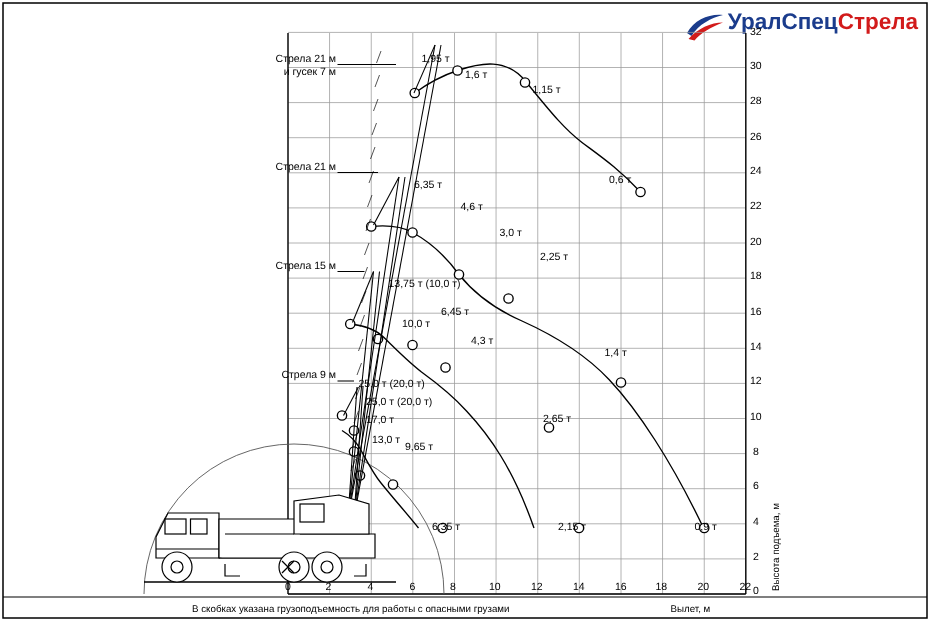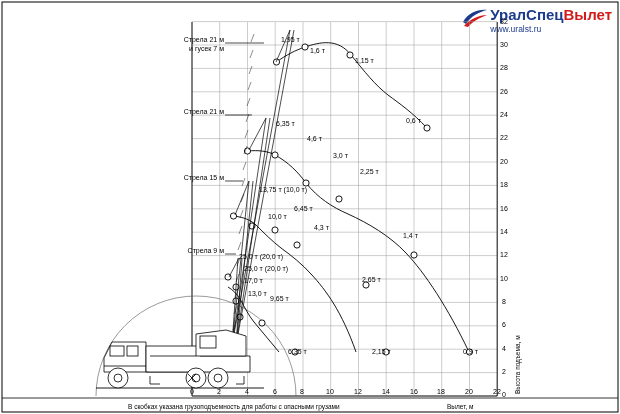--- a/index.html
+++ b/index.html
@@ -33,22 +33,21 @@
 </head>
 <body>
 
 <div id="root">
 
   <div class="brand">
     <svg class="brand-logo" width="26" height="22" viewBox="0 0 26 22">
       <path d="M1 15 C6 6, 16 2, 25 3 C17 5, 9 9, 4 17 Z" fill="#1b3c8c"></path>
       <path d="M2 19 C8 12, 17 8, 25 8 C17 11, 10 15, 6 20 Z" fill="#d21b1b"></path>
     </svg>
-    <div class="brand-name"><span>УралСпец</span><span class="b2">Вылет</span></div>
-    <div class="brand-url">www.uralst.ru</div>
+    <div class="brand-name"><span>УралСпец</span><span class="b2">Стрела</span></div>
   </div>
 
   <svg width="620" height="414" viewBox="0 0 620 414" style="position:absolute;left:0;top:0;">
 
     <g stroke="#9a9a9a" stroke-width="0.5" fill="none">
 
       <line x1="192" y1="22" x2="192" y2="396"></line>
       <line x1="219.7" y1="22" x2="219.7" y2="396"></line>
       <line x1="247.5" y1="22" x2="247.5" y2="396"></line>
       <line x1="275.2" y1="22" x2="275.2" y2="396"></line>

